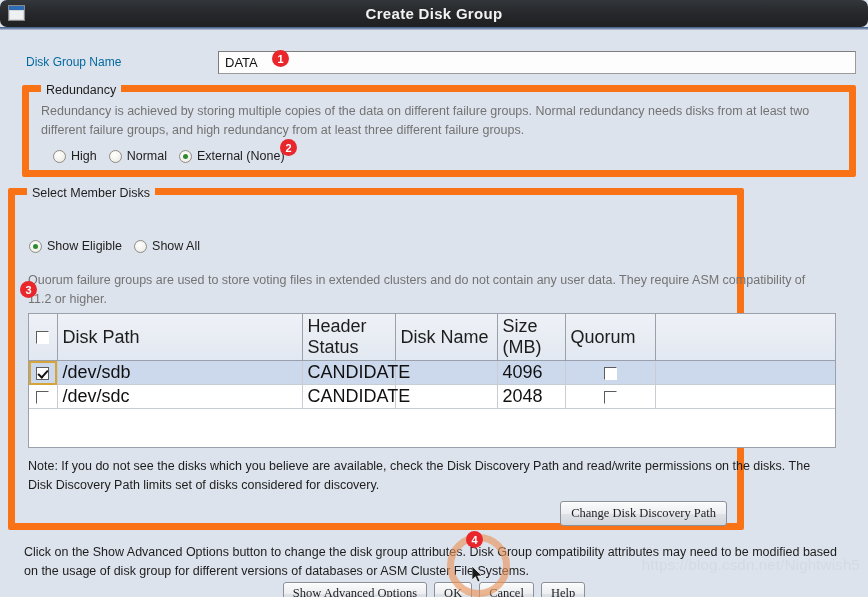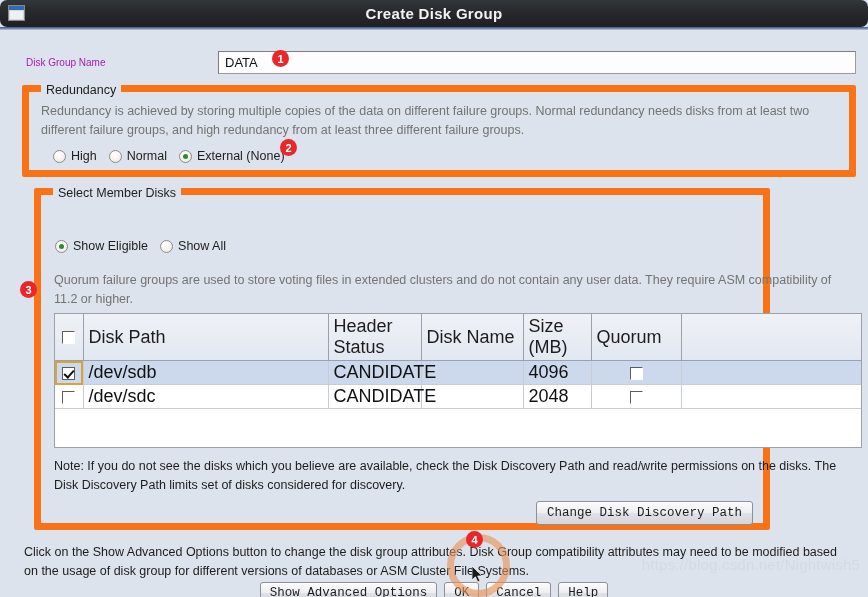--- a/index.html
+++ b/index.html
@@ -55,21 +55,21 @@
     background: #dde3ec;
     padding: 0;
   }
 
   .row-dgname {
     position: absolute; left: 26px; top: 20px;
     width: 830px; height: 24px;
     display: flex; align-items: center;
   }
   .lbl-dgname {
-    width: 192px; font-size: 10px; color: #a21caf;
+    width: 192px; font-size: 12px; color: #0369a1;
   }
   .inp-dgname {
     position: relative;
     width: 638px; height: 23px;
     background: #fdfdfd;
     border: 1px solid #9a9a9a;
     border-top-color: #7d7d7d;
     border-left-color: #7d7d7d;
     font-size: 13px; color: #111;
     padding: 2px 6px;
@@ -85,21 +85,21 @@
     background: transparent;
   }
   .groupbox > .gb-title {
     position: absolute; top: -9px; left: 12px;
     background: #dde3ec;
     padding: 0 5px;
     font-size: 12.5px; color: #1d1d1d;
   }
 
   #gb-redundancy { left: 22px; top: 55px; width: 834px; height: 92px; }
-  #gb-members    { left: 34px; top: 158px; width: 736px; height: 342px; }
+  #gb-members    { left: 8px; top: 158px; width: 736px; height: 342px; }
 
   .para {
     position: absolute;
     font-size: 12.5px; color: #737373;
     line-height: 19px;
   }
 
   
   .radio-row { position: absolute; display: flex; align-items: center; gap: 0px; }
   .radio-item { display: flex; align-items: center; margin-right: 12px; position: relative; justify-content: flex-end; }
@@ -203,21 +203,21 @@
   .ddp-text { font-size: 12.5px; color: #1d1d1d; white-space: nowrap; }
 
   
   .btn {
     background: linear-gradient(to bottom, #fbfbfb 0%, #eceef1 50%, #dfe2e7 51%, #d2d6dd 100%);
     border: 1px solid #8c9199;
     border-radius: 3px;
     font-size: 12.5px;
     color: #1d1d1d;
     padding: 3px 9px;
-    font-family: Liberation Mono, monospace;
+    font-family: Liberation Serif, serif;
     cursor: default;
     white-space: nowrap;
     box-shadow: inset 0 1px 0 #ffffff;
   }
   #btn-change-path {
     position: absolute; right: 10px; top: 306px;
     padding: 4px 10px;
   }
 
   .bottom-para {

